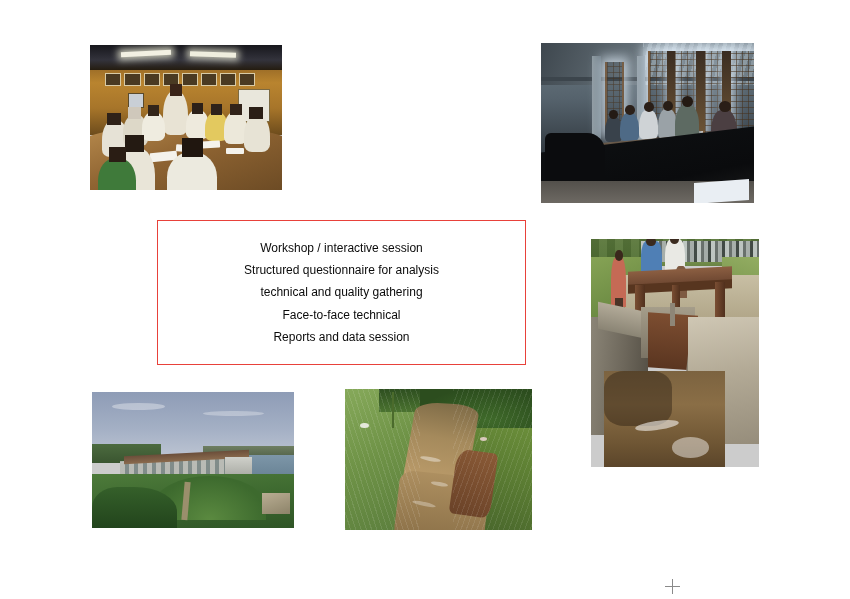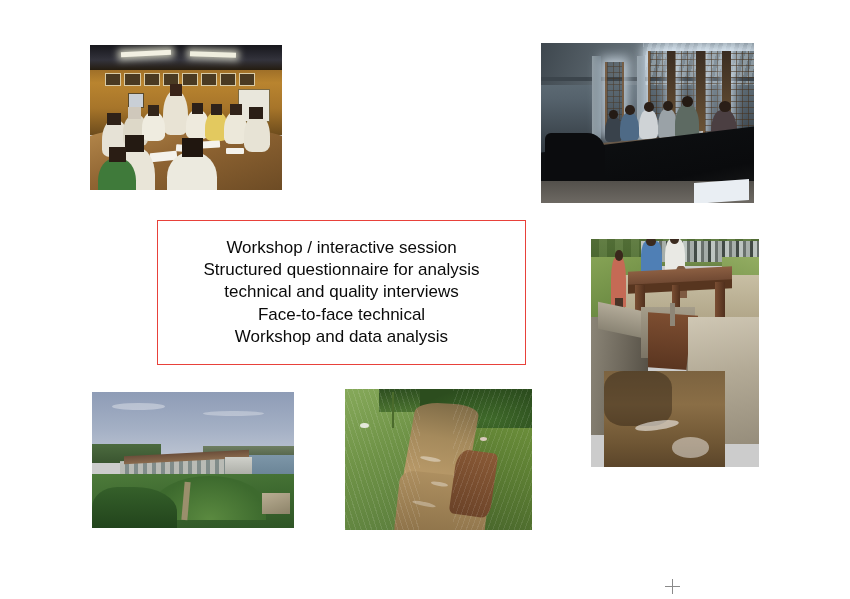--- a/index.html
+++ b/index.html
@@ -429,21 +429,21 @@
     border: 1px solid #e8413a;
     background: #ffffff;
     box-sizing: border-box;
     display: flex;
     flex-direction: column;
     align-items: center;
     justify-content: center;
   }
   #methods-box .line {
     font-family: "Liberation Sans", sans-serif;
-    font-size: 17px;
+    font-size: 12px;
     line-height: 22.2px;
     color: #0a0a0a;
     text-align: center;
     white-space: nowrap;
   }
 
   
   #reg-mark {
     position: absolute;
     left: 665px;
@@ -633,23 +633,23 @@
       <div class="layer grass-tex-r"></div>
       <div class="layer stalk"></div>
       <div class="layer flower1"></div>
       <div class="layer flower2"></div>
     </div>
   </div>
 
   <div id="methods-box">
     <div class="line">Workshop / interactive session</div>
     <div class="line">Structured questionnaire for analysis</div>
-    <div class="line">technical and quality interviews</div>
+    <div class="line">technical and quality gathering</div>
     <div class="line">Face-to-face technical</div>
-    <div class="line">Workshop and data analysis</div>
+    <div class="line">Reports and data session</div>
   </div>
 
   <div id="reg-mark">
     <div class="bar-h"></div>
     <div class="bar-v"></div>
   </div>
 
 </div>
 
 </body></html>

